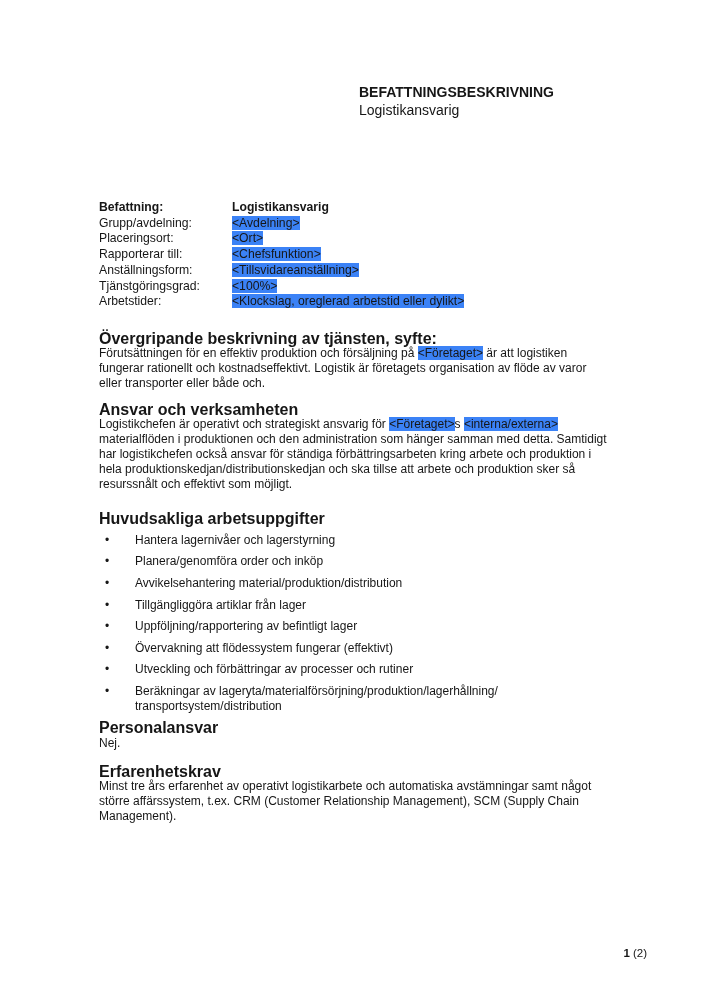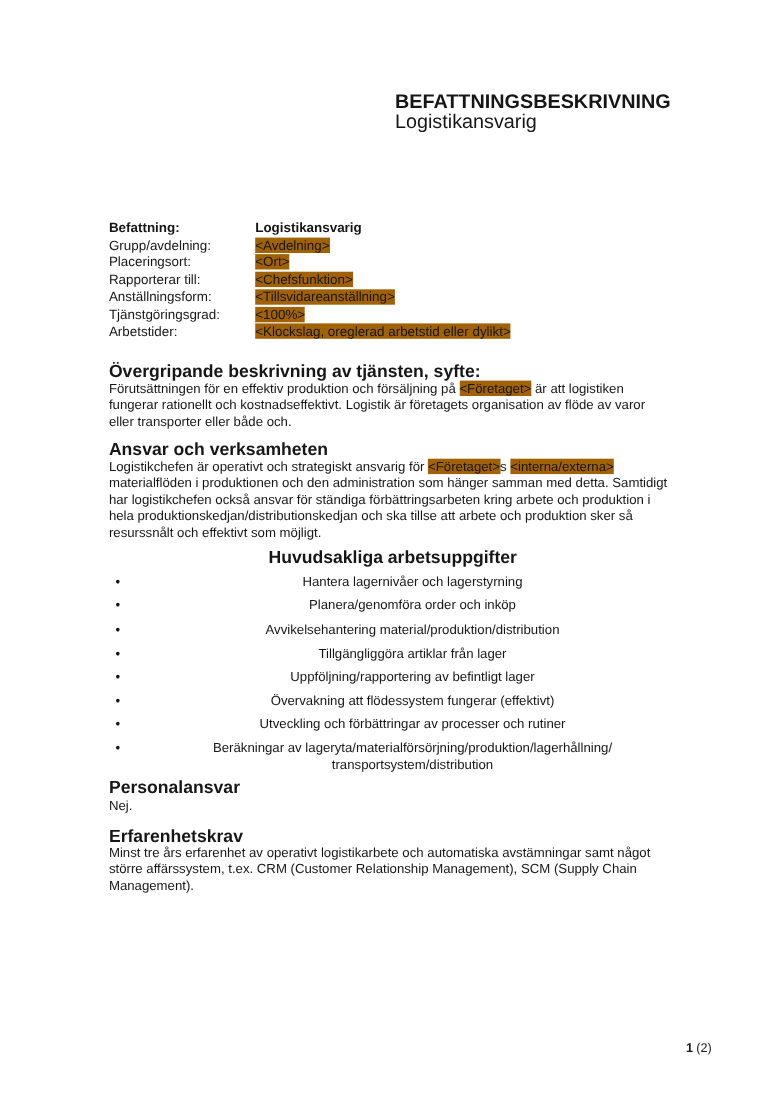--- a/index.html
+++ b/index.html
@@ -12,49 +12,49 @@
     font-family: "Liberation Sans", sans-serif;
     font-size: 12px;
     color: #161616;
     overflow: hidden;
   }
   .title-block {
     position: absolute;
     left: 359px;
     top: 84px;
     line-height: 17.5px;
-    font-size: 18px;
+    font-size: 14px;
   }
   .doc-title { font-weight: bold; }
   .body-col {
     position: absolute;
     left: 99px;
     top: 200px;
     width: 516px;
   }
   .info-table {
     display: grid;
     grid-template-columns: 133px 1fr;
     font-size: 12.2px;
     line-height: 15.7px;
   }
   .info-table .bold { font-weight: bold; }
-  .hl { background: #a16207; }
+  .hl { background: #3b82f6; }
   .section h2 {
     font-size: 16px;
     font-weight: bold;
     line-height: 15.5px;
   }
   .section p {
     line-height: 14.8px;
     white-space: pre-line;
   }
   .sec-overview   { margin-top: 21px; }
   .sec-resp       { margin-top: 11px; }
-  .sec-tasks      { margin-top: 9px; text-align: center; }
+  .sec-tasks      { margin-top: 20px; }
   .sec-personnel  { margin-top: 3px; }
   .sec-other      { margin-top: 11px; }
   .sec-education  { margin-top: 12px; }
   .sec-experience { margin-top: 13px; }
   .task-list {
     list-style: none;
     margin-top: 6px;
   }
   .task-list li {
     position: relative;

